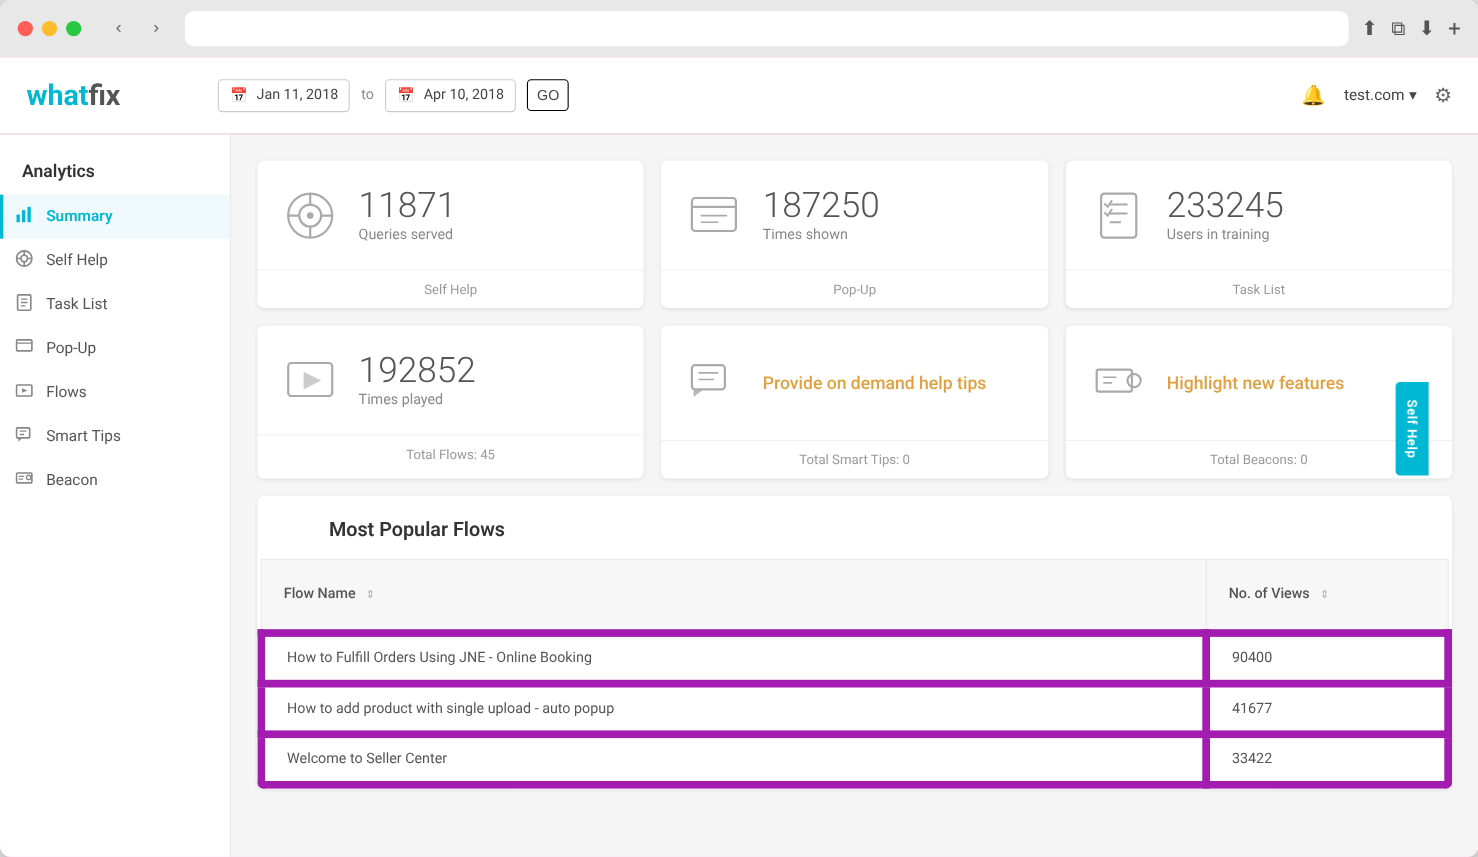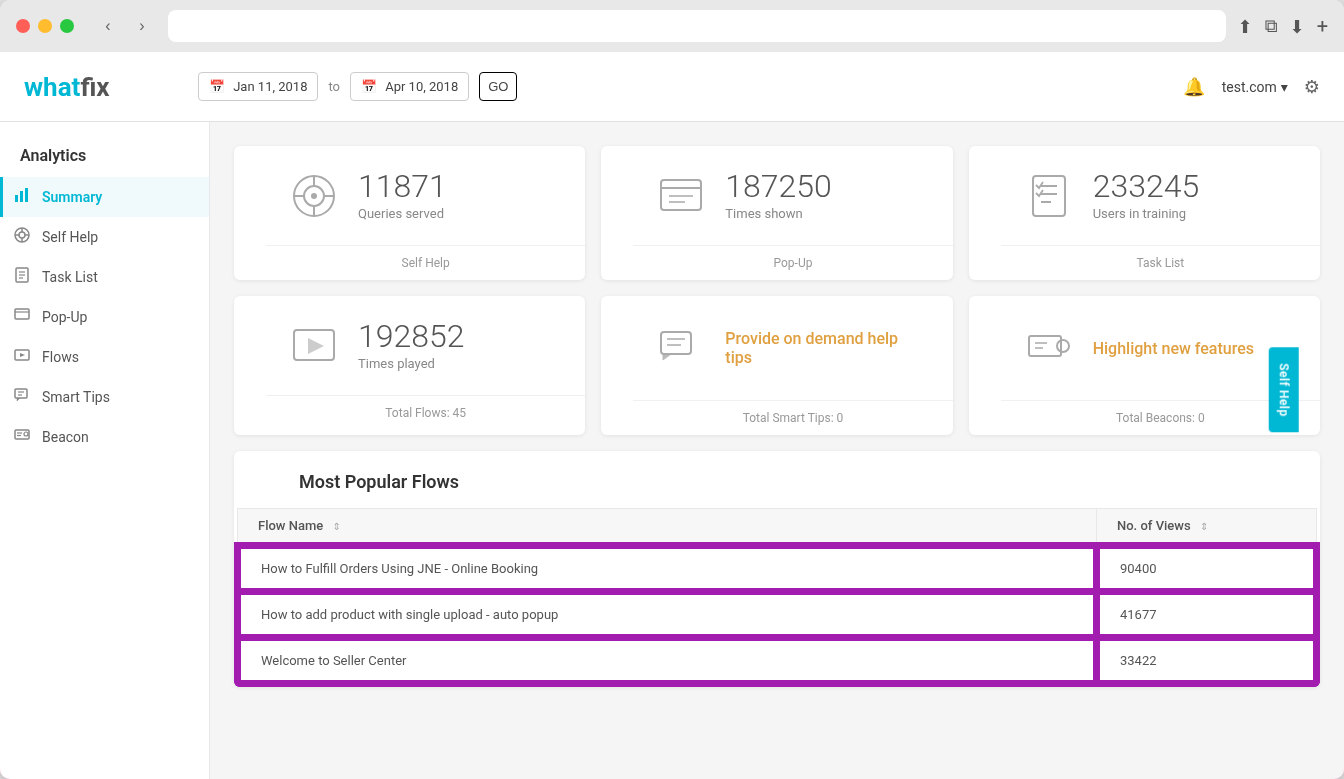--- a/index.html
+++ b/index.html
@@ -169,21 +169,20 @@
       display: grid;
       grid-template-columns: 1fr 1fr 1fr;
       gap: 16px;
       margin-bottom: 16px;
     }
     .stat-card {
       background: white;
       border-radius: 6px;
       overflow: hidden;
       box-shadow: 0 1px 4px rgba(0,0,0,0.08);
-      padding-left: 32px;
     }
     .stat-card-body {
       display: flex;
       align-items: center;
       padding: 24px;
       gap: 20px;
     }
     .stat-info { display: flex; flex-direction: column; }
     .stat-value {
       font-size: 32px;
@@ -227,21 +226,21 @@
       padding: 20px 24px 16px;
       margin-left: 41px;
     }
     .data-table {
       width: 100%;
       border-collapse: collapse;
     }
     .data-table th {
       background: #f7f7f7;
       border: 1px solid #e8e8e8;
-      padding: 9px 20px;
+      padding: 24px 20px;
       font-size: 13px;
       font-weight: 500;
       color: #555;
       text-align: left;
     }
     .data-table th:last-child { width: 220px; }
     .sort-icon { margin-left: 6px; color: #aaa; font-size: 10px; }
     .data-table td {
       border: 7px solid #a21caf;
       padding: 12px 20px;

